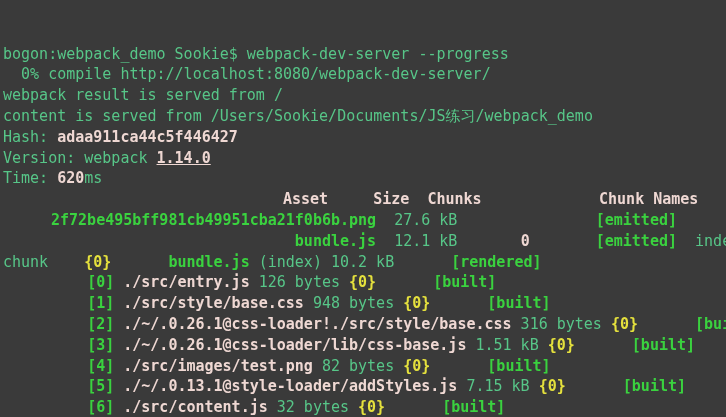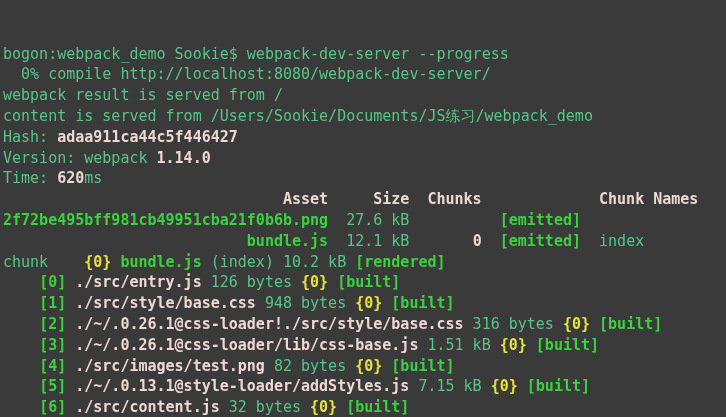--- a/index.html
+++ b/index.html
@@ -15,23 +15,23 @@
     box-sizing:border-box;
     width:726px;height:417px;
     padding:2px 16px 0 3px;
     font-family:"DejaVu Sans Mono", monospace;
     font-size:15px;
     line-height:20.8px;
     white-space:pre;
   }
   .line{height:20.8px;}
   .green{color:var(--green);}
-  .bgreen{color:var(--bgreen);font-weight:bold;}
+  .bgreen{color:var(--bgreen);font-weight:bold;margin-left:48px;}
   .white{color:var(--white);font-weight:bold;}
-  .uwhite{color:var(--white);font-weight:bold;}
+  .uwhite{color:var(--white);font-weight:bold;text-decoration:underline;}
   .yellow{color:var(--yellow);font-weight:bold;}
 </style>
 </head>
 <body>
 
 <div class="terminal">
   <div><div class="line"><span class="green">bogon:webpack_demo Sookie$ webpack-dev-server --progress</span></div><div class="line"><span class="green">  0% compile http://localhost:8080/webpack-dev-server/</span></div><div class="line"><span class="green">webpack result is served from /</span></div><div class="line"><span class="green">content is served from /Users/Sookie/Documents/JS练习/webpack_demo</span></div><div class="line"><span class="green">Hash: </span><span class="white">adaa911ca44c5f446427</span></div><div class="line"><span class="green">Version: webpack </span><span class="uwhite">1.14.0</span></div><div class="line"><span class="green">Time: </span><span class="white">620</span><span class="green">ms</span></div><div class="line"><span class="white">                               Asset     Size  Chunks             Chunk Names</span></div><div class="line"><span class="bgreen">2f72be495bff981cb49951cba21f0b6b.png</span><span class="green">  27.6 kB          </span><span class="bgreen">[emitted]</span></div><div class="line"><span class="green">                           </span><span class="bgreen">bundle.js</span><span class="green">  12.1 kB       </span><span class="white">0</span><span class="green">  </span><span class="bgreen">[emitted]</span><span class="green">  index</span></div><div class="line"><span class="green">chunk    </span><span class="yellow">{0}</span><span class="green"> </span><span class="bgreen">bundle.js</span><span class="green"> (index) 10.2 kB </span><span class="bgreen">[rendered]</span></div><div class="line"><span class="green">    </span><span class="bgreen">[0]</span><span class="green"> </span><span class="white">./src/entry.js</span><span class="green"> 126 bytes </span><span class="yellow">{0}</span><span class="green"> </span><span class="bgreen">[built]</span></div><div class="line"><span class="green">    </span><span class="bgreen">[1]</span><span class="green"> </span><span class="white">./src/style/base.css</span><span class="green"> 948 bytes </span><span class="yellow">{0}</span><span class="green"> </span><span class="bgreen">[built]</span></div><div class="line"><span class="green">    </span><span class="bgreen">[2]</span><span class="green"> </span><span class="white">./~/.0.26.1@css-loader!./src/style/base.css</span><span class="green"> 316 bytes </span><span class="yellow">{0}</span><span class="green"> </span><span class="bgreen">[built]</span></div><div class="line"><span class="green">    </span><span class="bgreen">[3]</span><span class="green"> </span><span class="white">./~/.0.26.1@css-loader/lib/css-base.js</span><span class="green"> 1.51 kB </span><span class="yellow">{0}</span><span class="green"> </span><span class="bgreen">[built]</span></div><div class="line"><span class="green">    </span><span class="bgreen">[4]</span><span class="green"> </span><span class="white">./src/images/test.png</span><span class="green"> 82 bytes </span><span class="yellow">{0}</span><span class="green"> </span><span class="bgreen">[built]</span></div><div class="line"><span class="green">    </span><span class="bgreen">[5]</span><span class="green"> </span><span class="white">./~/.0.13.1@style-loader/addStyles.js</span><span class="green"> 7.15 kB </span><span class="yellow">{0}</span><span class="green"> </span><span class="bgreen">[built]</span></div><div class="line"><span class="green">    </span><span class="bgreen">[6]</span><span class="green"> </span><span class="white">./src/content.js</span><span class="green"> 32 bytes </span><span class="yellow">{0}</span><span class="green"> </span><span class="bgreen">[built]</span></div></div>
   
 </div>
 

